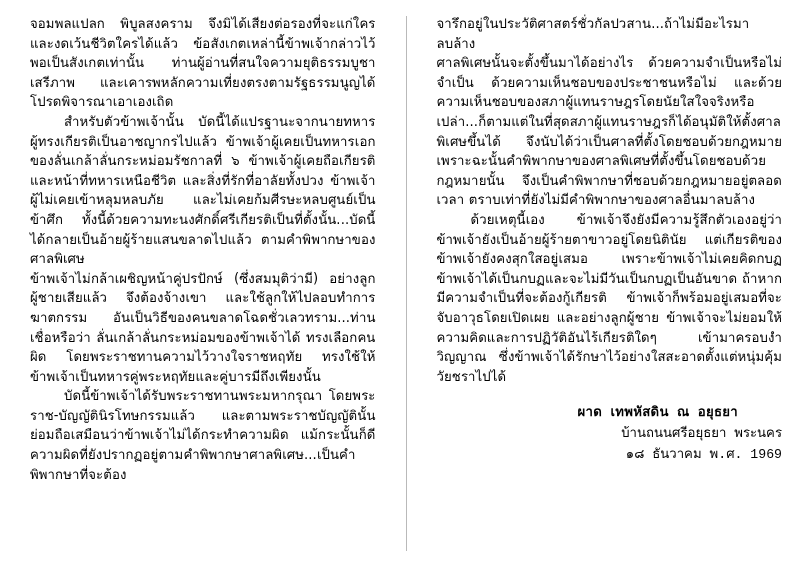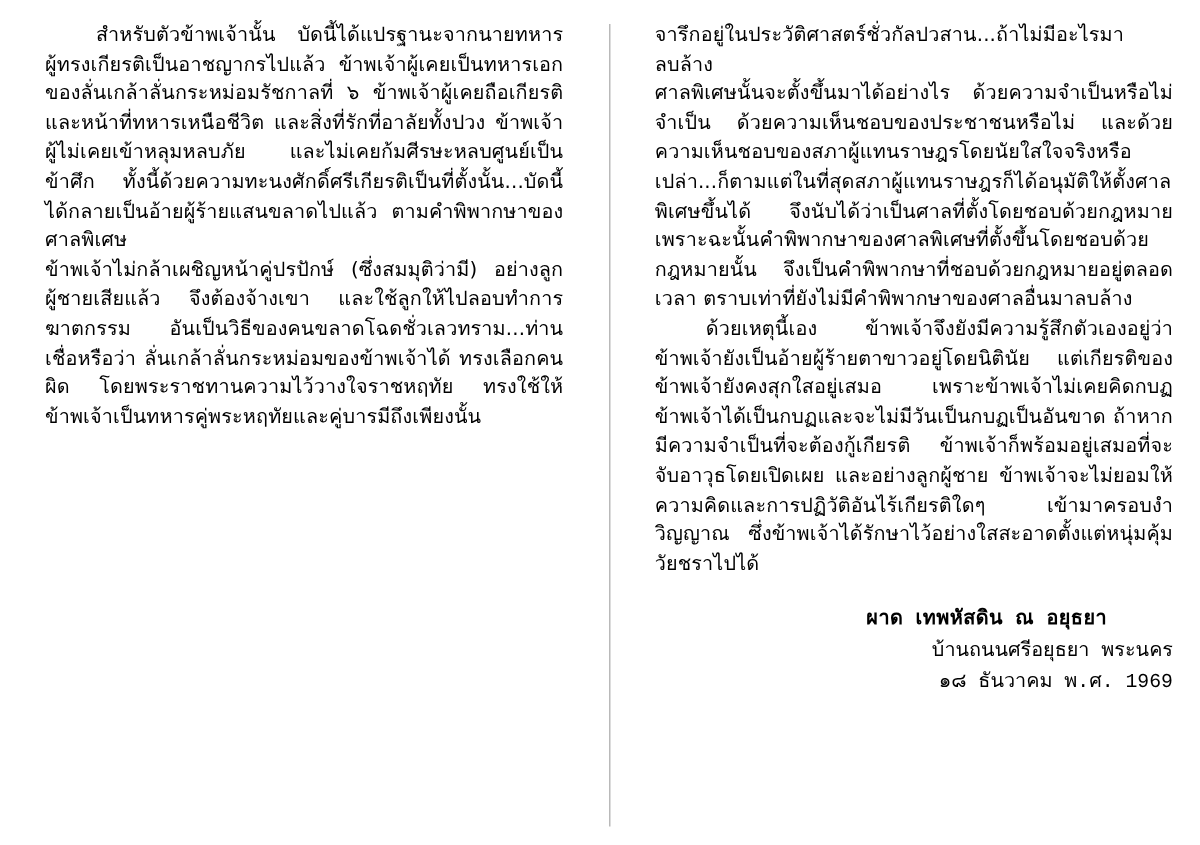--- a/index.html
+++ b/index.html
@@ -80,22 +80,24 @@
     flex: 1 1 auto;
   }
 </style>
 </head>
 <body>
 
 <div id="page">
   <div class="columns">
 
     <div class="col col-left">
+      <p class="para">จอมพลแปลก    พิบูลสงคราม  จึงมิได้เสียงต่อรองที่จะแก่ใคร  และงดเว้นชีวิตใครได้แล้ว ข้อสังเกตเหล่านี้ข้าพเจ้ากล่าวไว้พอเป็นสังเกตเท่านั้น   ท่านผู้อ่านที่สนใจความยุติธรรมบูชาเสรีภาพ   และเคารพหลักความเที่ยงตรงตามรัฐธรรมนูญได้โปรดพิจารณาเอาเองเถิด</p>
       <p class="para indent bold">สำหรับตัวข้าพเจ้านั้น  บัดนี้ได้แปรฐานะจากนายทหารผู้ทรงเกียรติเป็นอาชญากรไปแล้ว  ข้าพเจ้าผู้เคยเป็นทหารเอกของลั่นเกล้าลั่นกระหม่อมรัชกาลที่ ๖ ข้าพเจ้าผู้เคยถือเกียรติและหน้าที่ทหารเหนือชีวิต และสิ่งที่รักที่อาลัยทั้งปวง ข้าพเจ้าผู้ไม่เคยเข้าหลุมหลบภัย และไม่เคยก้มศีรษะหลบศูนย์เป็นข้าศึก  ทั้งนี้ด้วยความทะนงศักดิ์ศรีเกียรติเป็นที่ตั้งนั้น...บัดนี้ได้กลายเป็นอ้ายผู้ร้ายแสนขลาดไปแล้ว  ตามคำพิพากษาของศาลพิเศษ</p>
       <p class="para">ข้าพเจ้าไม่กล้าเผชิญหน้าคู่ปรปักษ์ (ซึ่งสมมุติว่ามี) อย่างลูกผู้ชายเสียแล้ว  จึงต้องจ้างเขา  และใช้ลูกให้ไปลอบทำการฆาตกรรม  อันเป็นวิธีของคนขลาดโฉดชั่วเลวทราม...ท่านเชื่อหรือว่า  ลั่นเกล้าลั่นกระหม่อมของข้าพเจ้าได้ ทรงเลือกคนผิด โดยพระราชทานความไว้วางใจราชหฤทัย ทรงใช้ให้ข้าพเจ้าเป็นทหารคู่พระหฤทัยและคู่บารมีถึงเพียงนั้น</p>
+      <p class="para indent">บัดนี้ข้าพเจ้าได้รับพระราชทานพระมหากรุณา โดยพระราช-บัญญัตินิรโทษกรรมแล้ว    และตามพระราชบัญญัตินั้นย่อมถือเสมือนว่าข้าพเจ้าไม่ได้กระทำความผิด   แม้กระนั้นก็ดีความผิดที่ยังปรากฏอยู่ตามคำพิพากษาศาลพิเศษ...เป็นคำพิพากษาที่จะต้อง</p>
       <div class="spacer"></div>
     </div>
 
     <div class="divider"></div>
 
     <div class="col col-right">
       <p class="para">จารึกอยู่ในประวัติศาสตร์ชั่วกัลปวสาน...ถ้าไม่มีอะไรมาลบล้าง</p>
       <p class="para">ศาลพิเศษนั้นจะตั้งขึ้นมาได้อย่างไร  ด้วยความจำเป็นหรือไม่จำเป็น ด้วยความเห็นชอบของประชาชนหรือไม่ และด้วยความเห็นชอบของสภาผู้แทนราษฎรโดยนัยใสใจจริงหรือเปล่า...ก็ตามแต่ในที่สุดสภาผู้แทนราษฎรก็ได้อนุมัติให้ตั้งศาลพิเศษขึ้นได้ จึงนับได้ว่าเป็นศาลที่ตั้งโดยชอบด้วยกฎหมาย  เพราะฉะนั้นคำพิพากษาของศาลพิเศษที่ตั้งขึ้นโดยชอบด้วยกฎหมายนั้น  จึงเป็นคำพิพากษาที่ชอบด้วยกฎหมายอยู่ตลอดเวลา ตราบเท่าที่ยังไม่มีคำพิพากษาของศาลอื่นมาลบล้าง</p>
       <p class="para indent">ด้วยเหตุนี้เอง   ข้าพเจ้าจึงยังมีความรู้สึกตัวเองอยู่ว่าข้าพเจ้ายังเป็นอ้ายผู้ร้ายตาขาวอยู่โดยนิตินัย แต่เกียรติของข้าพเจ้ายังคงสุกใสอยู่เสมอ เพราะข้าพเจ้าไม่เคยคิดกบฏ ข้าพเจ้าได้เป็นกบฏและจะไม่มีวันเป็นกบฏเป็นอันขาด  ถ้าหากมีความจำเป็นที่จะต้องกู้เกียรติ  ข้าพเจ้าก็พร้อมอยู่เสมอที่จะจับอาวุธโดยเปิดเผย  และอย่างลูกผู้ชาย  ข้าพเจ้าจะไม่ยอมให้ความคิดและการปฏิวัติอันไร้เกียรติใดๆ เข้ามาครอบงำวิญญาณ  ซึ่งข้าพเจ้าได้รักษาไว้อย่างใสสะอาดตั้งแต่หนุ่มคุ้มวัยชราไปได้</p>
       <div class="signature">

